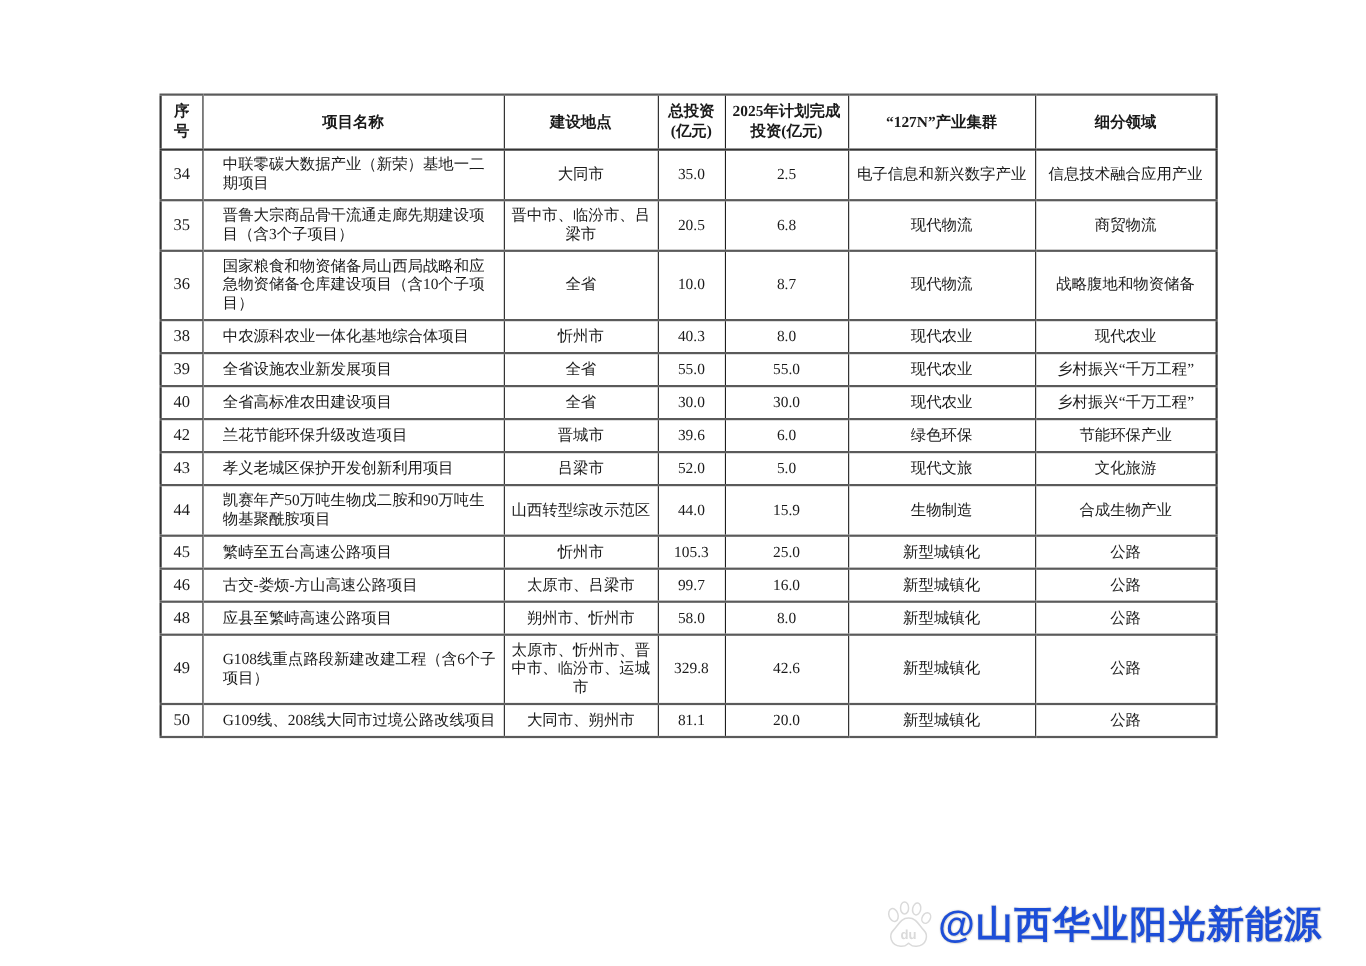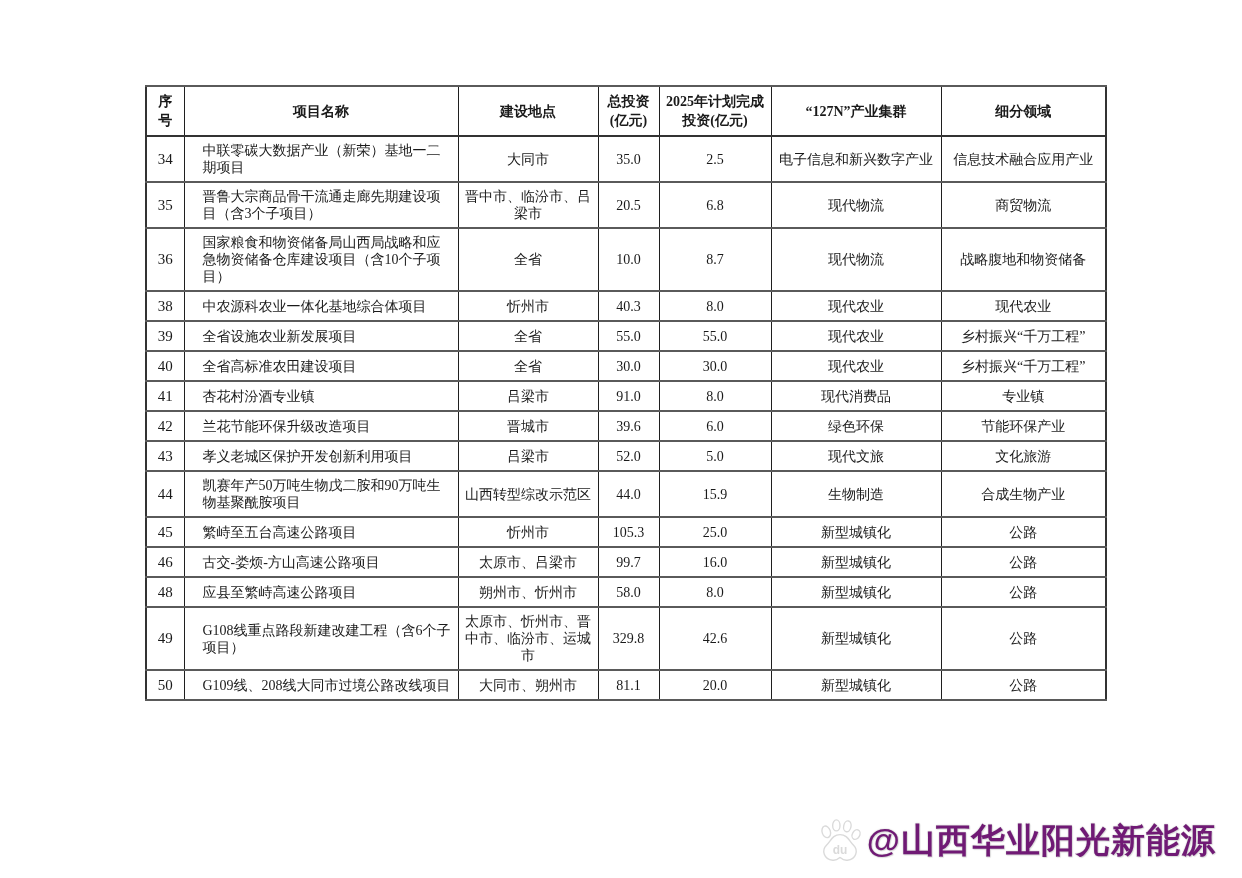--- a/index.html
+++ b/index.html
@@ -51,34 +51,34 @@
   col.c-no      { width: 38px; }
   col.c-name    { width: 274px; }
   col.c-location{ width: 140px; }
   col.c-total   { width: 61px; }
   col.c-planned { width: 112px; }
   col.c-cluster { width: 170px; }
   col.c-field   { width: 165px; }
 
   .watermark {
     position: absolute;
-    right: 26px;
+    right: 40px;
     bottom: 14px;
     display: flex;
     align-items: center;
     gap: 4px;
     user-select: none;
     pointer-events: none;
     margin-top: 24px;
   }
   .watermark .wm-text {
     font-size: 34px;
     font-weight: bold;
     letter-spacing: 1px;
-    color: #701a75;
+    color: #1d4ed8;
     text-shadow: 0 0 1px #c9c9c9, 0 0 2px #d6d6d6, 1px 1px 1px #e2e2e2;
     font-family: "Liberation Sans", "DejaVu Sans", sans-serif;
   }
   .watermark svg { display: block; }
 </style>
 </head>
 <body>
 
 <table class="doc-table">
   <colgroup>
@@ -153,29 +153,20 @@
       <tr>
         <td class="col-no">40</td>
         <td class="col-name">全省高标准农田建设项目</td>
         <td class="col-location">全省</td>
         <td class="col-total">30.0</td>
         <td class="col-planned">30.0</td>
         <td class="col-cluster">现代农业</td>
         <td class="col-field">乡村振兴“千万工程”</td>
       </tr>
       <tr>
-        <td class="col-no">41</td>
-        <td class="col-name">杏花村汾酒专业镇</td>
-        <td class="col-location">吕梁市</td>
-        <td class="col-total">91.0</td>
-        <td class="col-planned">8.0</td>
-        <td class="col-cluster">现代消费品</td>
-        <td class="col-field">专业镇</td>
-      </tr>
-      <tr>
         <td class="col-no">42</td>
         <td class="col-name">兰花节能环保升级改造项目</td>
         <td class="col-location">晋城市</td>
         <td class="col-total">39.6</td>
         <td class="col-planned">6.0</td>
         <td class="col-cluster">绿色环保</td>
         <td class="col-field">节能环保产业</td>
       </tr>
       <tr>
         <td class="col-no">43</td>

